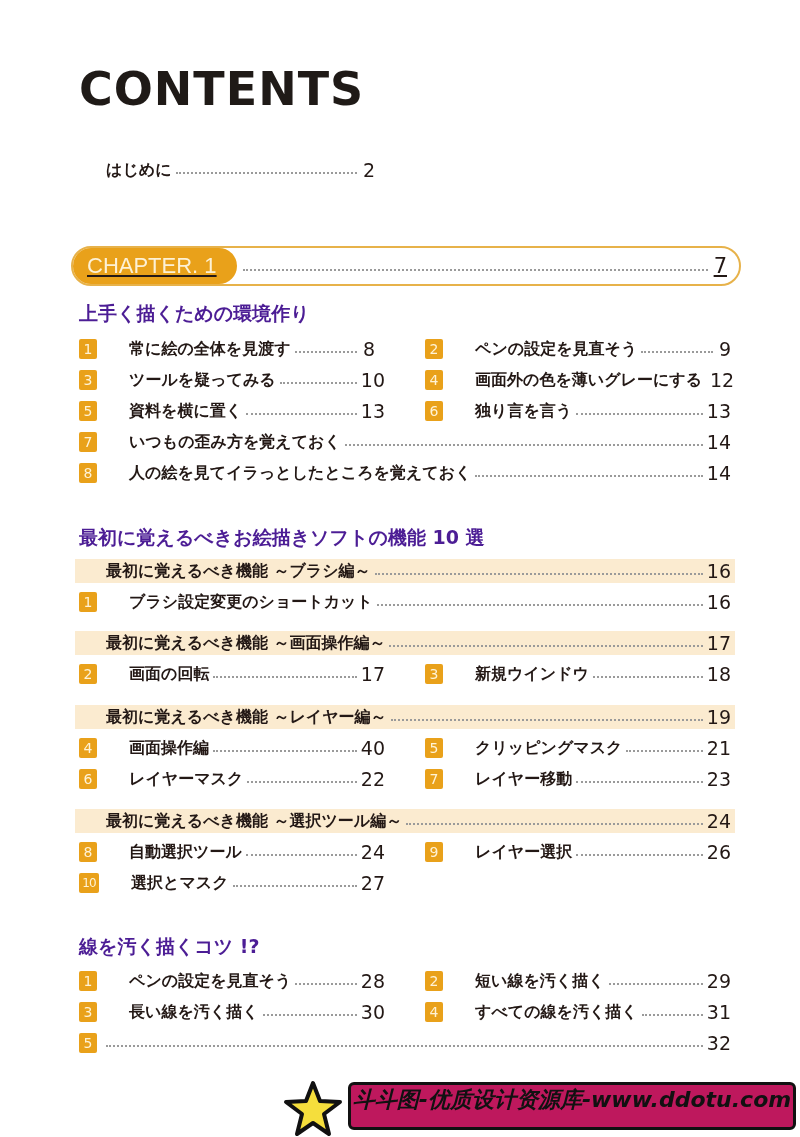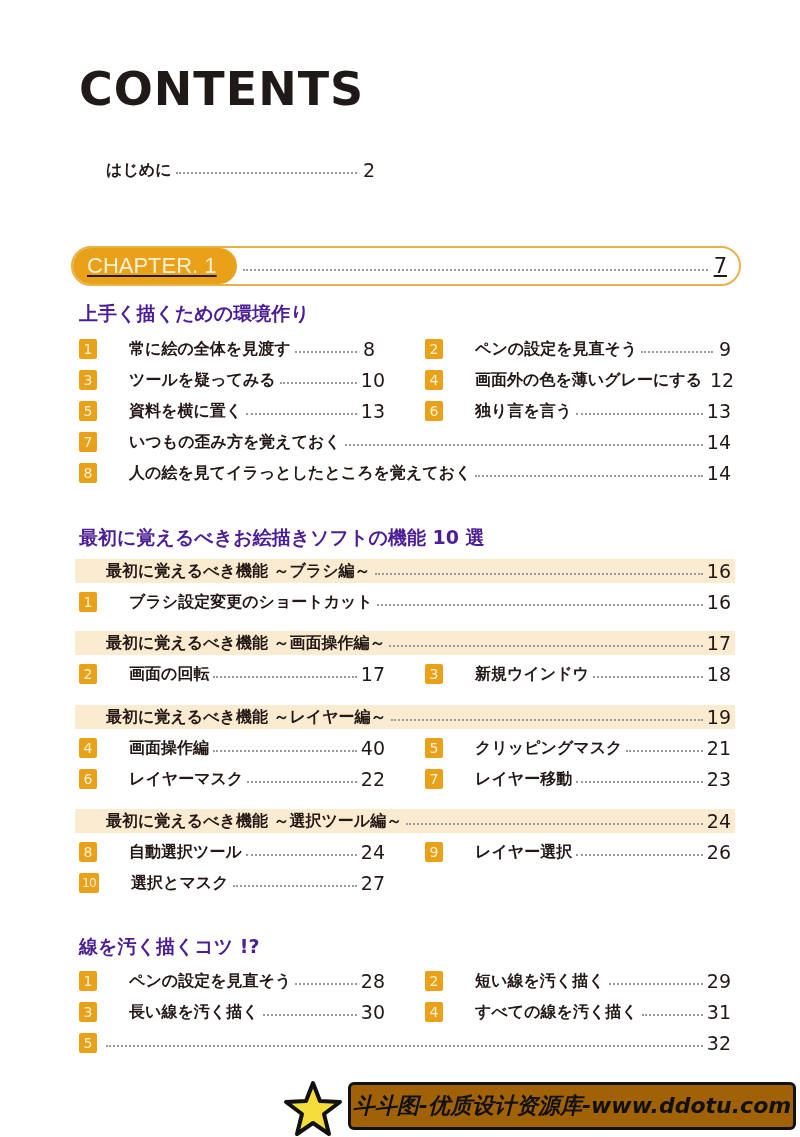--- a/index.html
+++ b/index.html
@@ -211,16 +211,16 @@
 <div class="row" style="left:79px;top:1031px;width:652px;">
   <span class="badge">5</span>
   <span class="dots"></span>
   <span class="page">32</span>
 </div>
 
 <div style="position:absolute;left:282px;top:1078px;width:518px;height:59px;">
   <svg width="62" height="58" viewBox="0 0 62 58" style="position:absolute;left:0;top:2px;">
     <polygon points="31,3 38,21 58,22 42,34 47,54 31,43 15,54 20,34 4,22 24,21" fill="#f5de3c" stroke="#111" stroke-width="4" stroke-linejoin="round"></polygon>
   </svg>
-  <div style="position:absolute;left:66px;top:4px;width:448px;height:48px;background:#a16207;border:3px solid #111;border-radius:6px;box-sizing:border-box;display:flex;align-items:center;justify-content:center;">
+  <div style="position:absolute;left:66px;top:4px;width:448px;height:48px;background:#be185d;border:3px solid #111;border-radius:6px;box-sizing:border-box;display:flex;justify-content:center;">
     <span style="font-size:22px;font-weight:bold;font-style:italic;color:#111;white-space:nowrap;">斗斗图-优质设计资源库-www.ddotu.com</span>
   </div>
 </div>
 
 </body></html>

